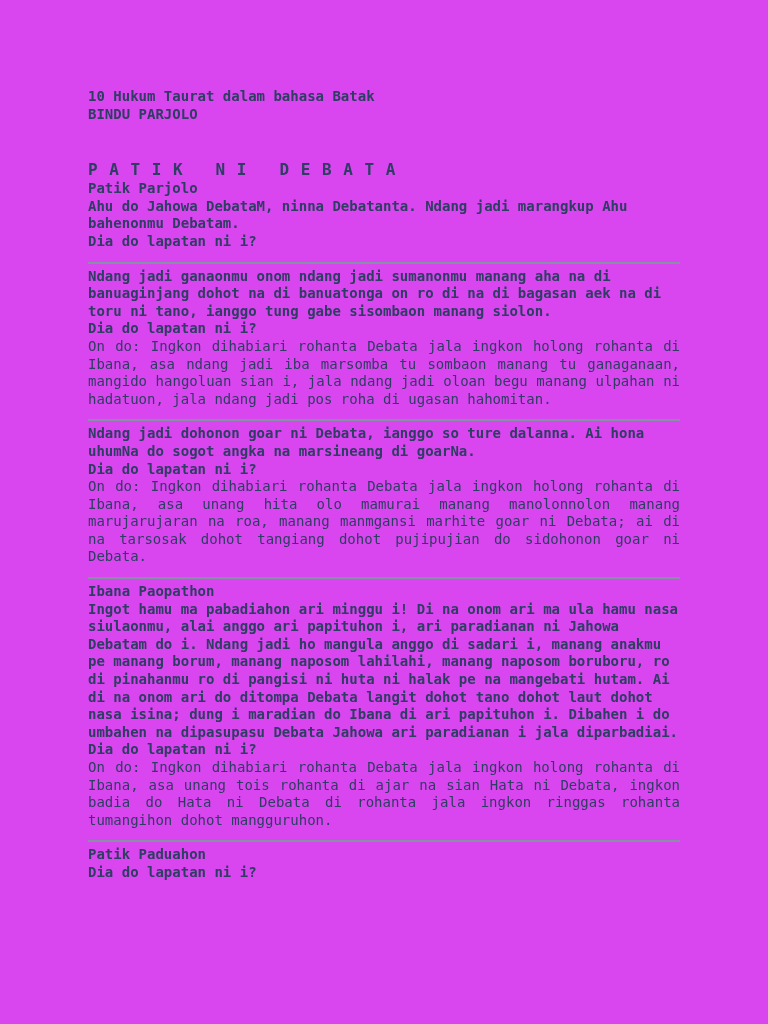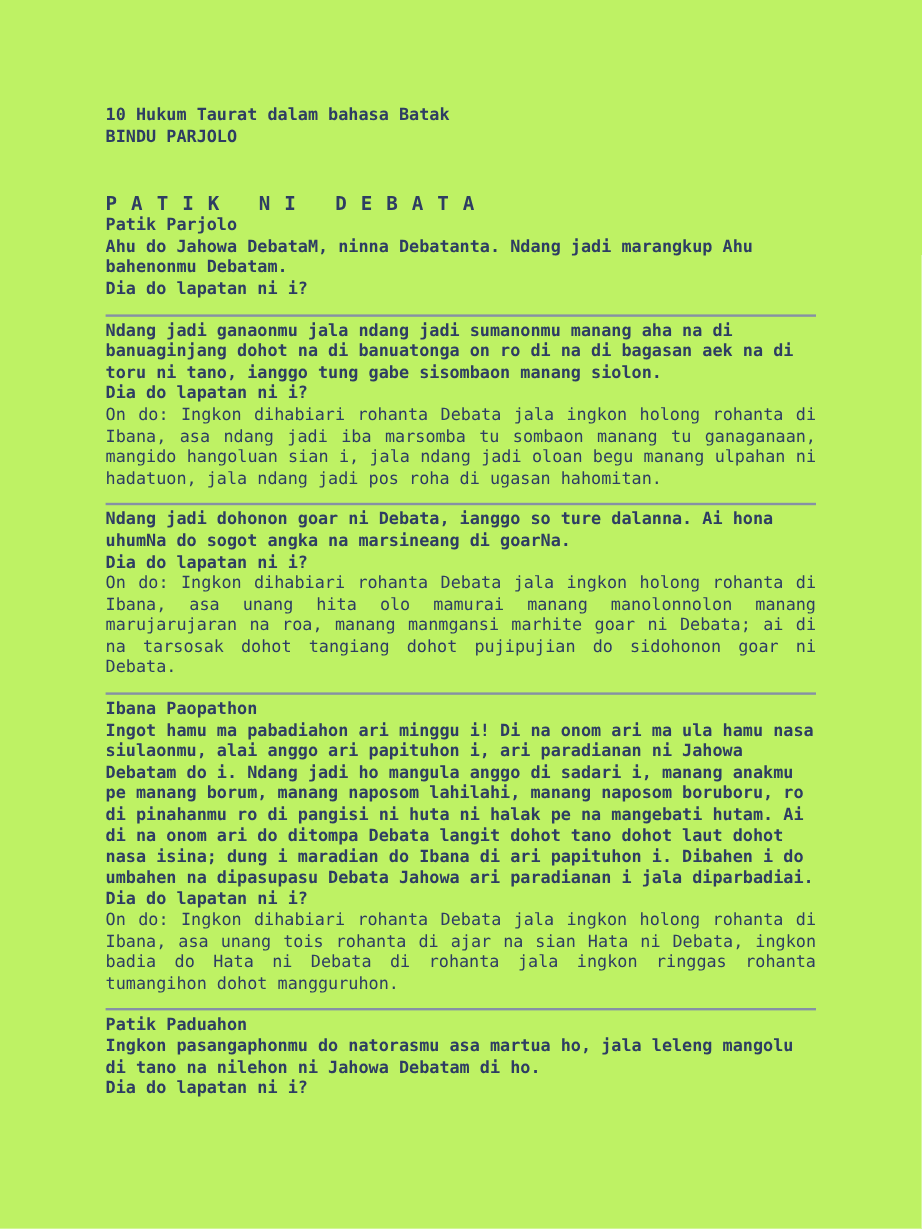--- a/index.html
+++ b/index.html
@@ -8,21 +8,21 @@
     width: 768px;
     height: 1024px;
     overflow: hidden;
     font-family: "DejaVu Sans Mono", "Liberation Mono", monospace;
     color: #2e3d63;
   }
   .page {
     width: 768px;
     height: 1024px;
     padding: 88px 88px 0 88px;
-    background: #bef264;
+    background: #d946ef;
   }
   .line {
     font-size: 14px;
     line-height: 17.6px;
   }
   .bold   { font-weight: bold; }
   .center { text-align: left; }
   .justify{ text-align: justify; }
   .main-title {
     font-size: 16px;
@@ -48,21 +48,21 @@
 
   <section>
     <p class="line bold center">Patik Parjolo</p>
     <p class="line bold center">Ahu do Jahowa DebataM, ninna Debatanta. Ndang jadi marangkup Ahu bahenonmu Debatam.</p>
     <p class="line bold center">Dia do lapatan ni i?</p>
   </section>
 
   <hr class="divider">
 
   <section>
-    <p class="line bold center">Ndang jadi ganaonmu jala ndang jadi sumanonmu manang aha na di banuaginjang dohot na di banuatonga on ro di na di bagasan aek na di toru ni tano, ianggo tung gabe sisombaon manang siolon.</p>
+    <p class="line bold center">Ndang jadi ganaonmu onom ndang jadi sumanonmu manang aha na di banuaginjang dohot na di banuatonga on ro di na di bagasan aek na di toru ni tano, ianggo tung gabe sisombaon manang siolon.</p>
     <p class="line bold center">Dia do lapatan ni i?</p>
     <p class="line justify">On do: Ingkon dihabiari rohanta Debata jala ingkon holong rohanta di Ibana, asa ndang jadi iba marsomba tu sombaon manang tu ganaganaan, mangido hangoluan sian i, jala ndang jadi oloan begu manang ulpahan ni hadatuon, jala ndang jadi pos roha di ugasan hahomitan.</p>
   </section>
 
   <hr class="divider">
 
   <section>
     <p class="line bold center">Ndang jadi dohonon goar ni Debata, ianggo so ture dalanna. Ai hona uhumNa do sogot angka na marsineang di goarNa.</p>
     <p class="line bold center">Dia do lapatan ni i?</p>
     <p class="line justify">On do: Ingkon dihabiari rohanta Debata jala ingkon holong rohanta di Ibana, asa unang hita olo mamurai manang manolonnolon manang marujarujaran na roa, manang manmgansi marhite goar ni Debata; ai di na tarsosak dohot tangiang dohot pujipujian do sidohonon goar ni Debata.</p>
@@ -74,17 +74,16 @@
     <p class="line bold center">Ibana Paopathon</p>
     <p class="line bold center">Ingot hamu ma pabadiahon ari minggu i! Di na onom ari ma ula hamu nasa siulaonmu, alai anggo ari papituhon i, ari paradianan ni Jahowa Debatam do i. Ndang jadi ho mangula anggo di sadari i, manang anakmu pe manang borum, manang naposom lahilahi, manang naposom boruboru, ro di pinahanmu ro di pangisi ni huta ni halak pe na mangebati hutam. Ai di na onom ari do ditompa Debata langit dohot tano dohot laut dohot nasa isina; dung i maradian do Ibana di ari papituhon i. Dibahen i do umbahen na dipasupasu Debata Jahowa ari paradianan i jala diparbadiai.</p>
     <p class="line bold center">Dia do lapatan ni i?</p>
     <p class="line justify">On do: Ingkon dihabiari rohanta Debata jala ingkon holong rohanta di Ibana, asa unang tois rohanta di ajar na sian Hata ni Debata, ingkon badia do Hata ni Debata di rohanta jala ingkon ringgas rohanta tumangihon dohot mangguruhon.</p>
   </section>
 
   <hr class="divider">
 
   <section>
     <p class="line bold center">Patik Paduahon</p>
-    <p class="line bold center">Ingkon pasangaphonmu do natorasmu asa martua ho, jala leleng mangolu di tano na nilehon ni Jahowa Debatam di ho.</p>
     <p class="line bold center">Dia do lapatan ni i?</p>
   </section>
 
 </div>
 
 </body></html>

